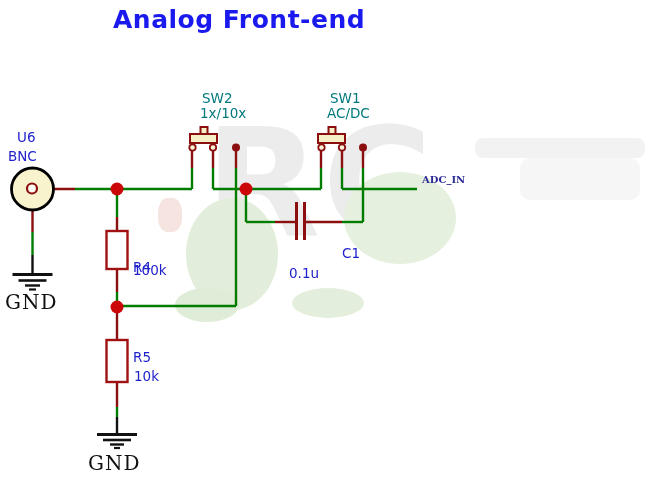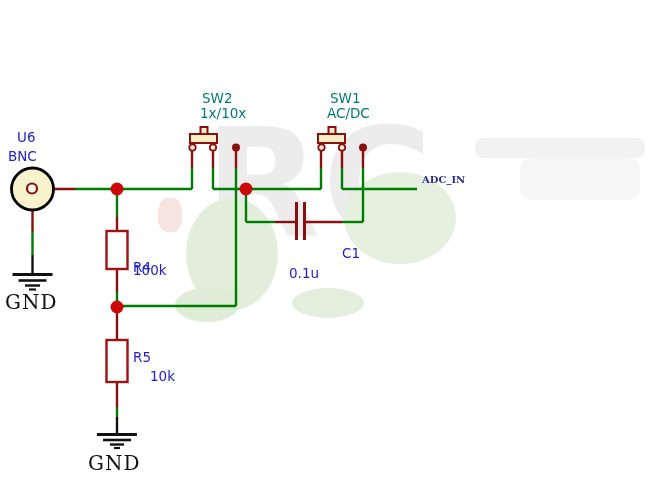--- a/index.html
+++ b/index.html
@@ -129,35 +129,36 @@
     <path class="gndline" style="stroke-width:2.4" d="M25,285.5 H40"></path>
     <path class="gndline" style="stroke-width:2.2" d="M29,289.5 H36"></path>
 
     <path class="blackwire" d="M117,417 V433.5"></path>
     <path class="gndline" style="stroke-width:3" d="M97,434.5 H137"></path>
     <path class="gndline" style="stroke-width:2.6" d="M103,440 H131"></path>
     <path class="gndline" style="stroke-width:2.4" d="M110,444.5 H124"></path>
     <path class="gndline" style="stroke-width:2.2" d="M114,448 H120"></path>
   </svg>
 
+  <div class="title" style="left:113px;top:5px;">Analog Front-end</div>
 
   <div class="label blue" style="left:17px;top:130px;">U6</div>
   <div class="label blue" style="left:8px;top:149px;text-align:center;">BNC</div>
 
   <div class="label teal" style="left:202px;top:91px;">SW2</div>
   <div class="label teal" style="left:200px;top:106px;">1x/10x</div>
 
   <div class="label teal" style="left:330px;top:91px;">SW1</div>
   <div class="label teal" style="left:327px;top:106px;">AC/DC</div>
 
   <div class="label blue" style="left:133px;top:260px;">R4</div>
   <div class="label blue" style="left:133px;top:263px;">100k</div>
 
   <div class="label blue" style="left:133px;top:350px;">R5</div>
-  <div class="label blue" style="left:150px;top:369px;">10k</div>
+  <div class="label blue" style="left:134px;top:369px;">10k</div>
 
   <div class="label blue" style="left:295px;top:246px;margin-left:47px;">C1</div>
   <div class="label blue" style="left:289px;top:266px;">0.1u</div>
 
   <div class="netlabel" style="left:410px;top:174px;margin-left:12px;">ADC_IN</div>
 
   <div class="gndlabel" style="left:5px;top:290px;">GND</div>
   <div class="gndlabel" style="left:88px;top:451px;">GND</div>
 
 </div>

